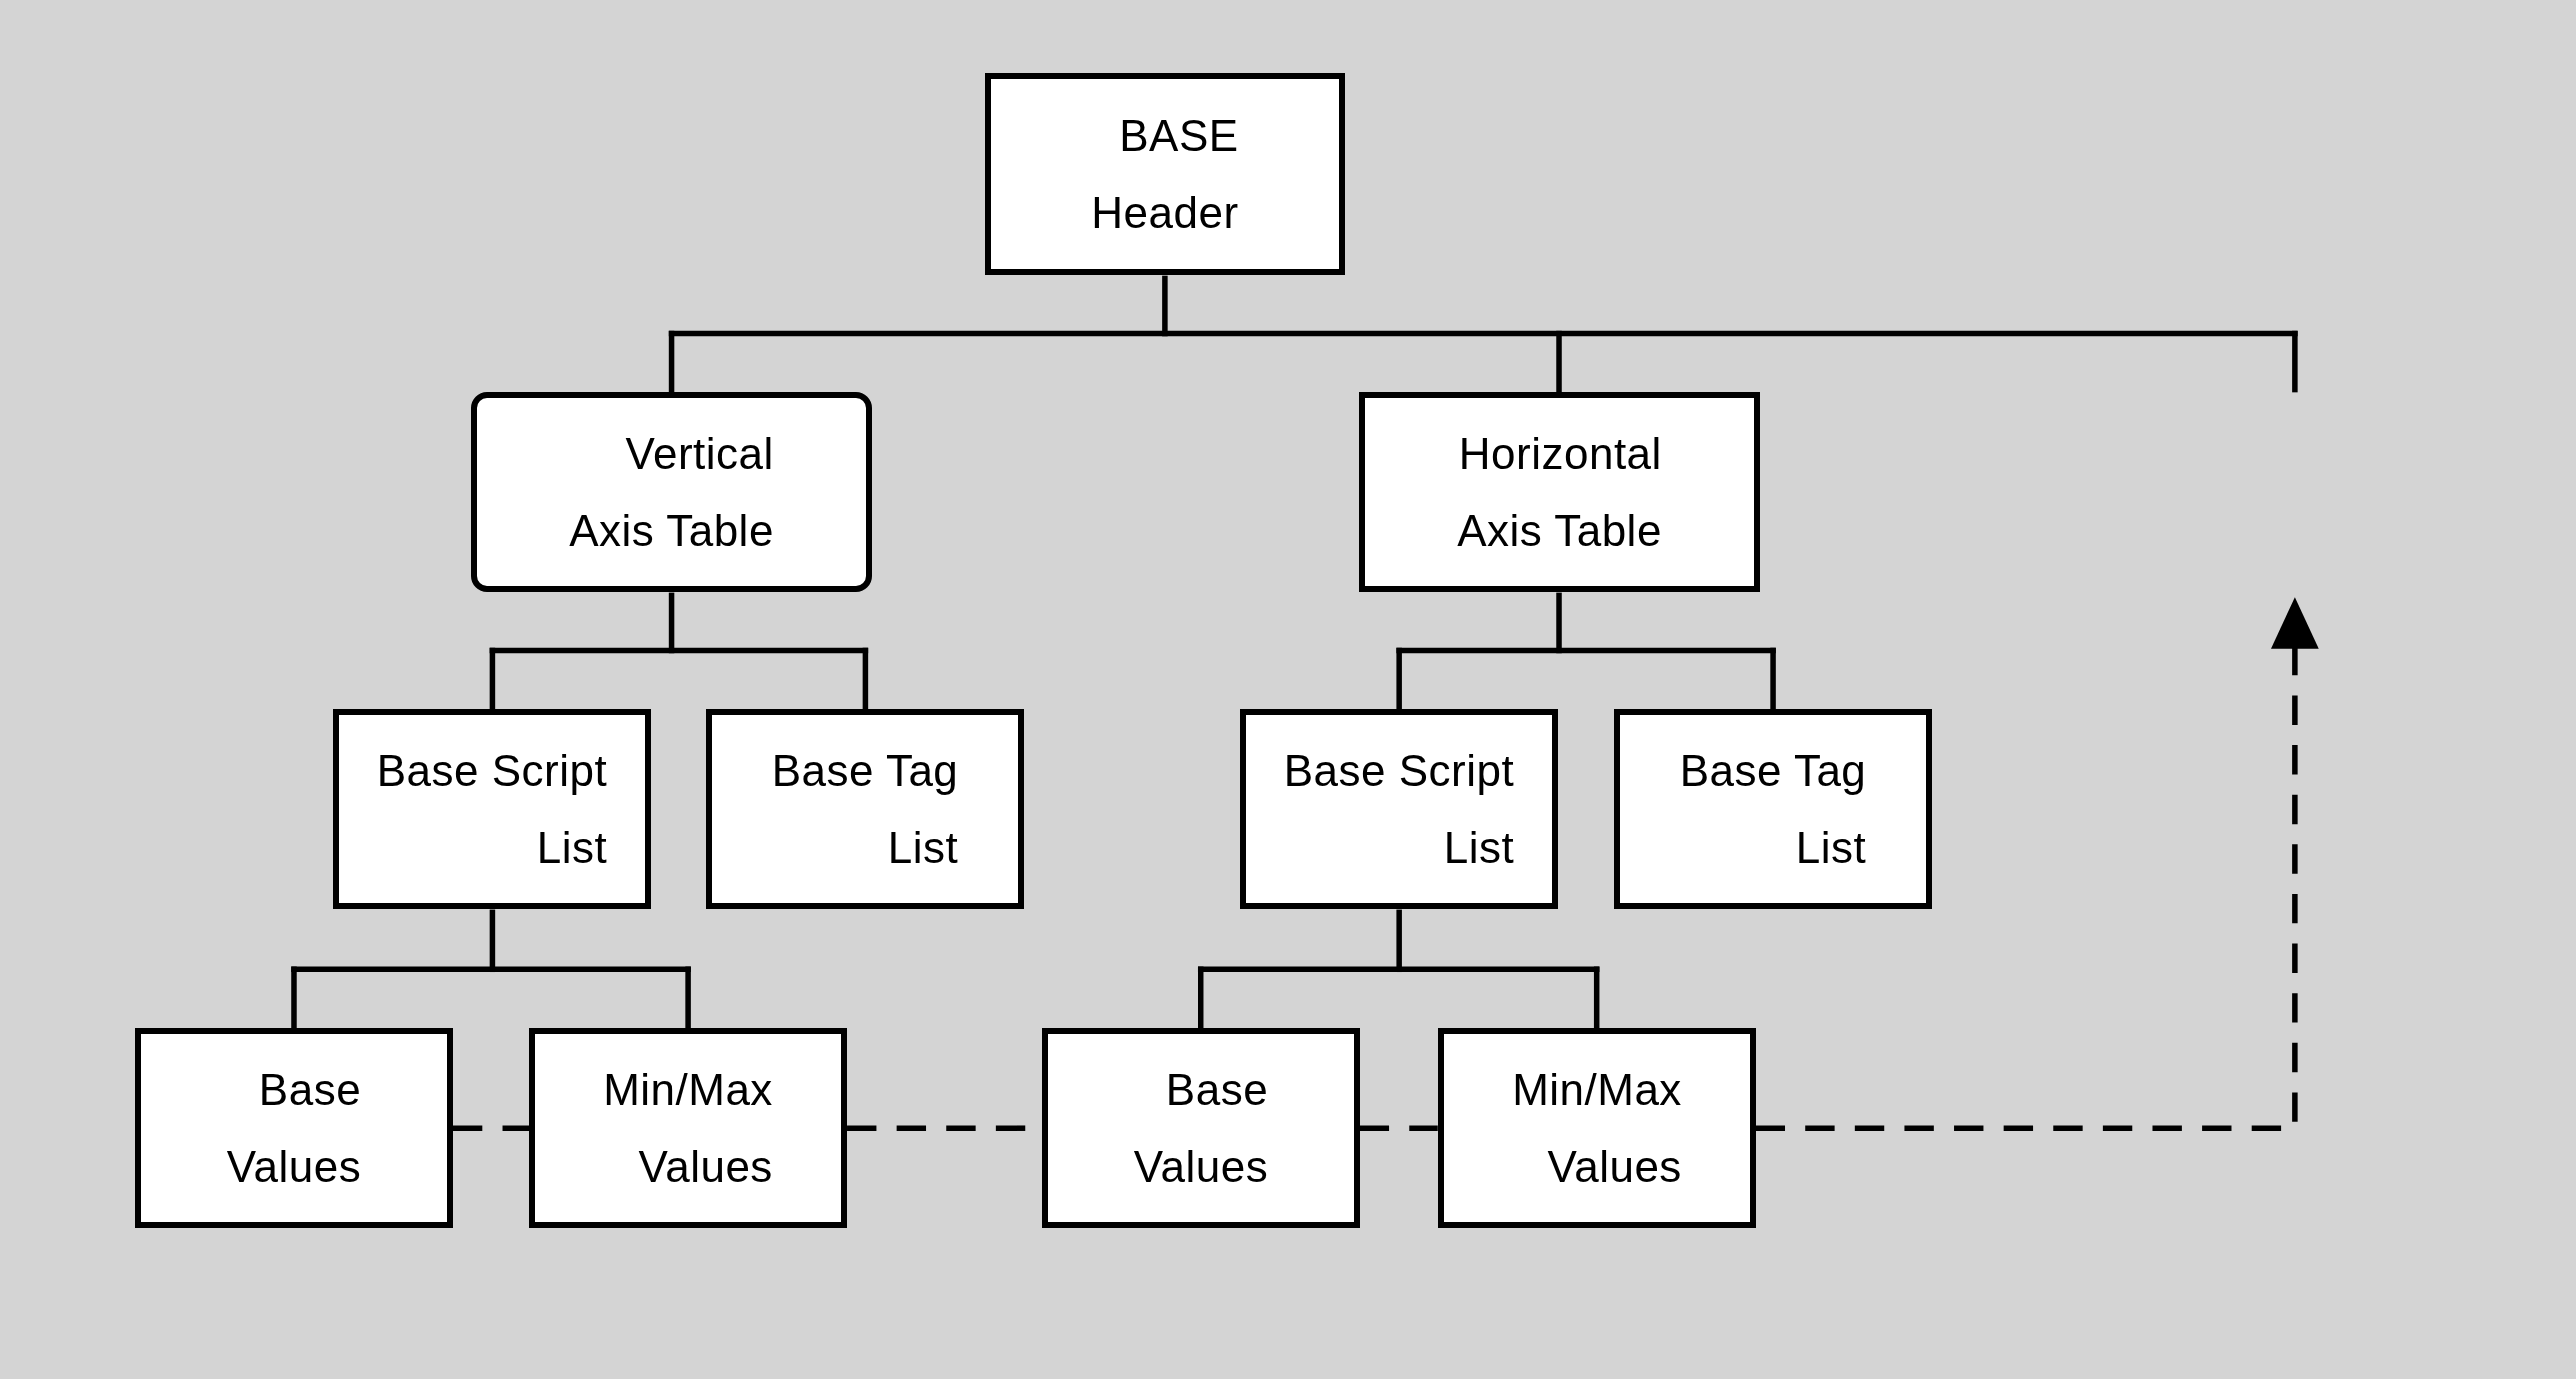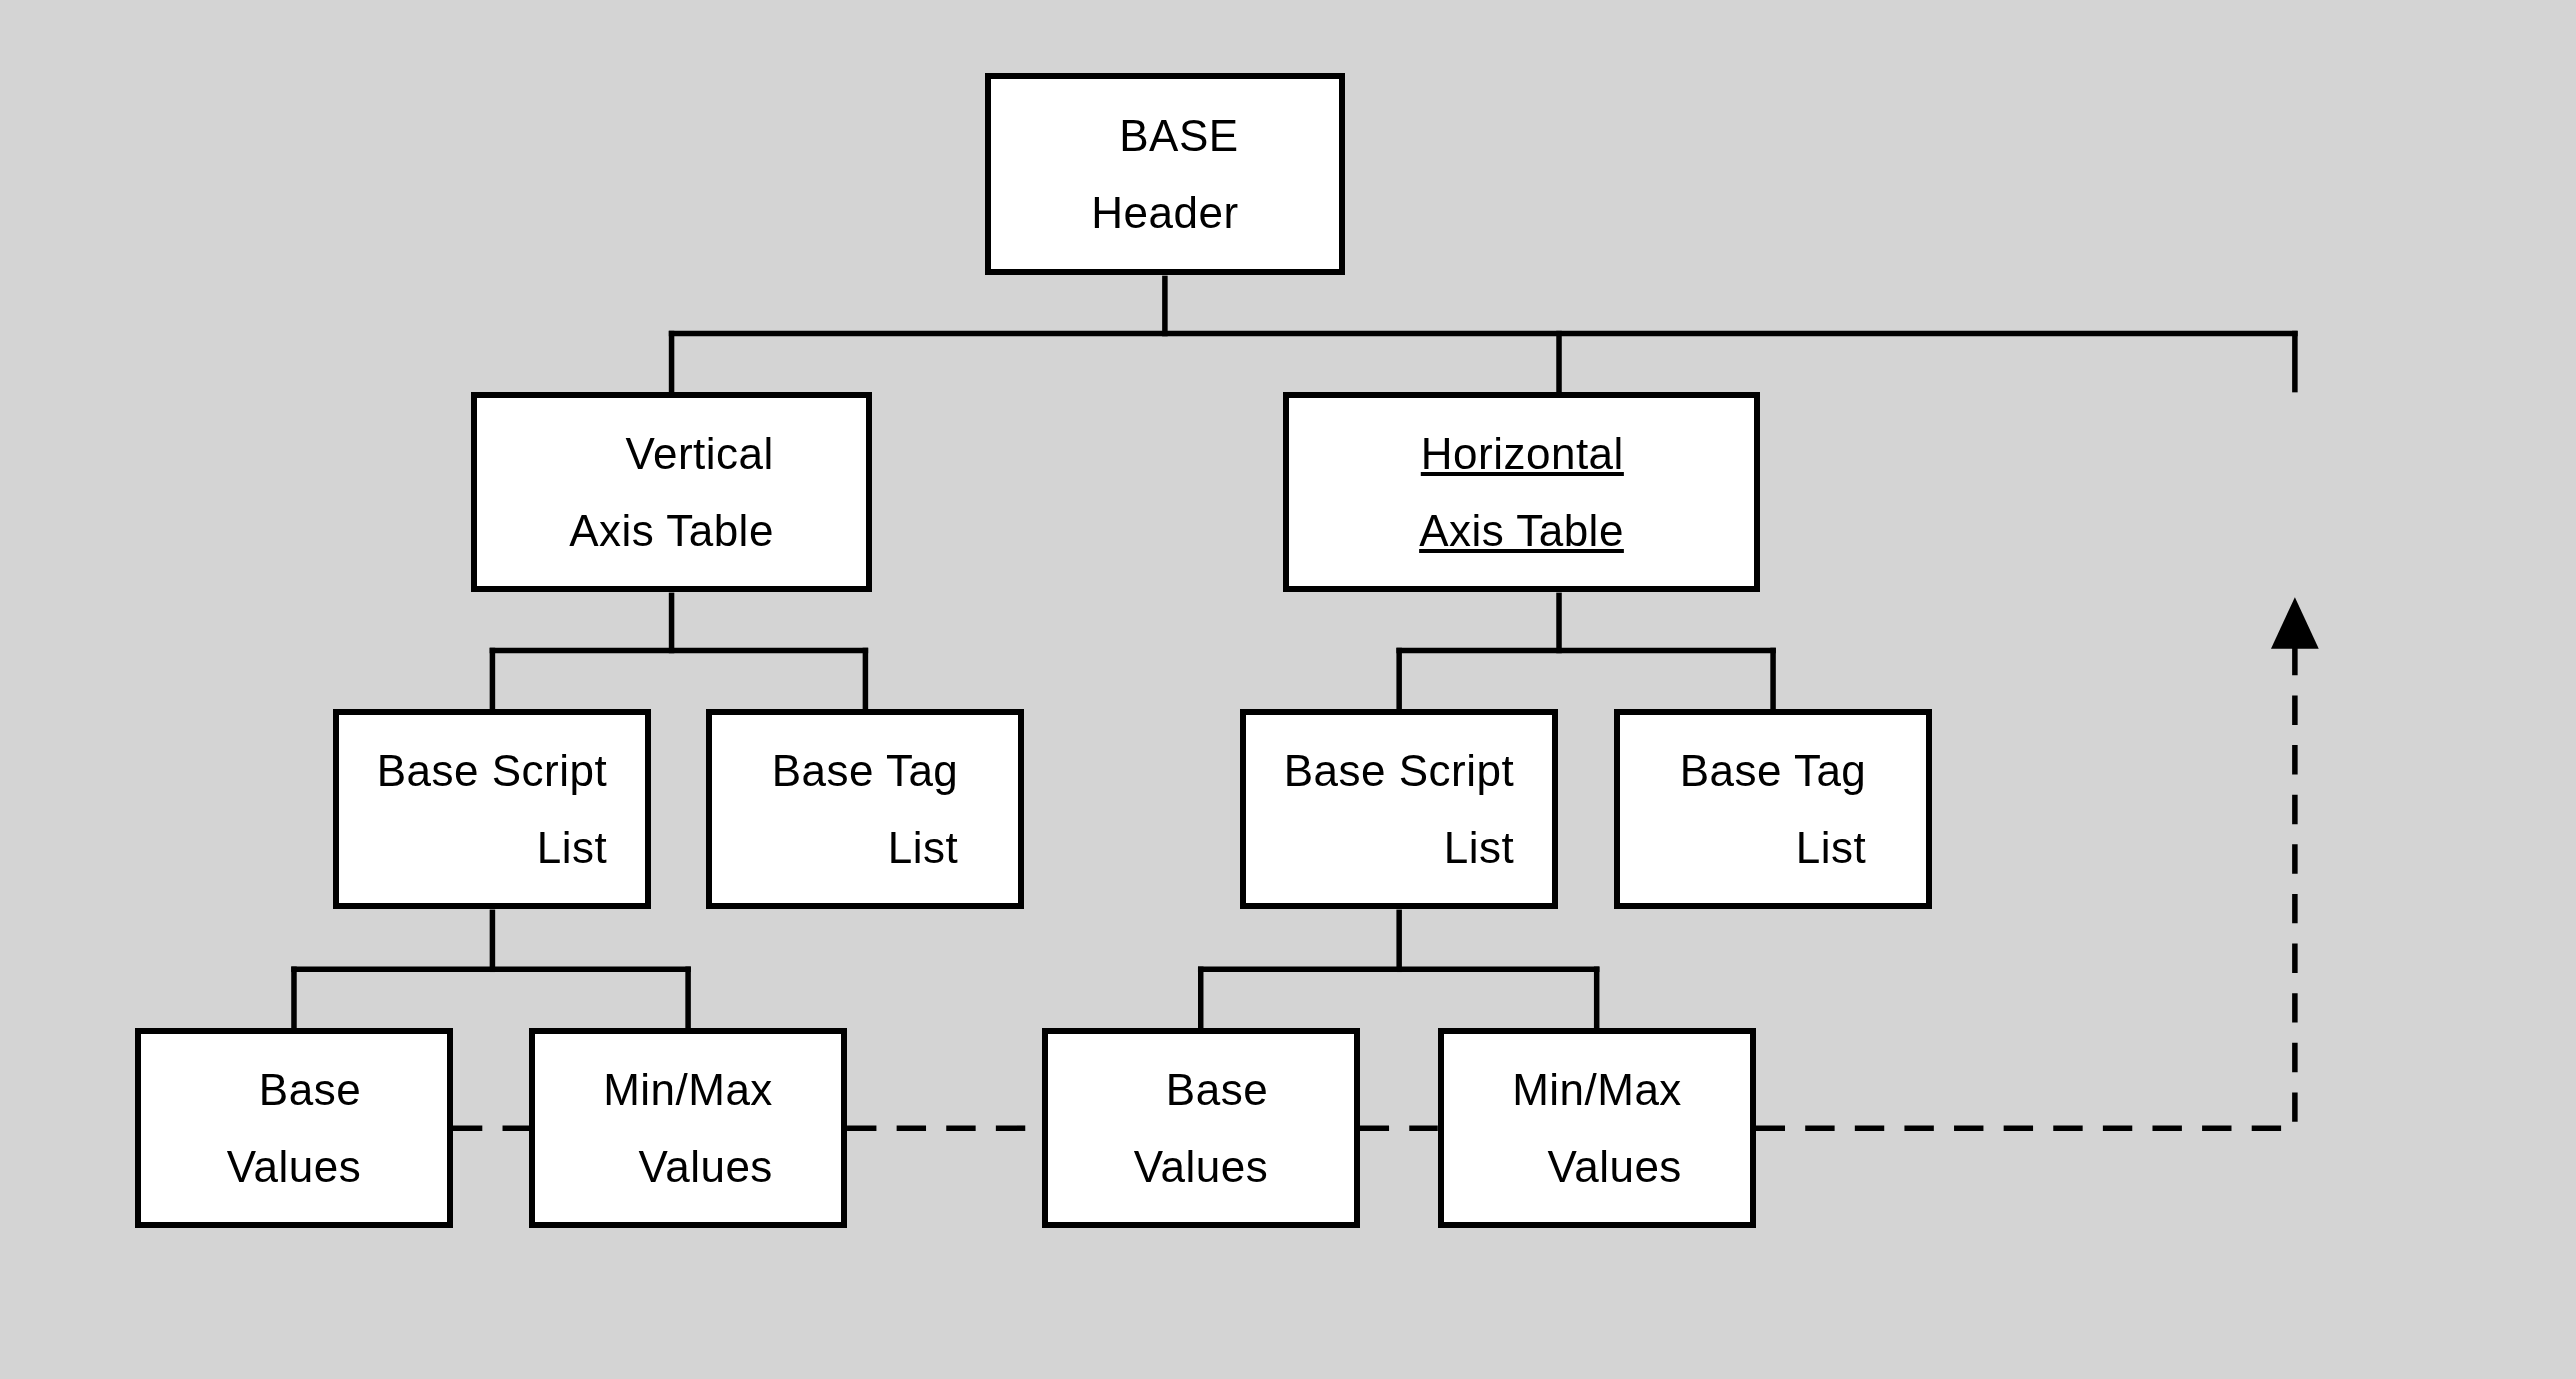--- a/index.html
+++ b/index.html
@@ -36,22 +36,22 @@
   }
   .node .label{
     white-space:pre-line;
     font-size:44px;
     line-height:77px;
     color:var(--text);
     letter-spacing:0.5px;
   }
   
   #n-base-header            {left:985px;top:73px;  width:360px;height:202px;}
-  #n-vertical-axis-table    {left:471px; top:392px; width:401px;height:200px;}
-  #n-horizontal-axis-table  {left:1283px;top:392px; width:477px;height:200px;text-decoration:underline;}
+  #n-vertical-axis-table    {left:471px; top:392px; width:401px;height:200px;border-radius:16px;}
+  #n-horizontal-axis-table  {left:1359px;top:392px; width:401px;height:200px;}
   #n-item-variation-store   {left:2095px;top:392px; width:401px;height:200px;}
   #n-v-base-script-list     {left:333px; top:709px; width:318px;height:200px;}
   #n-v-base-tag-list        {left:706px; top:709px; width:318px;height:200px;}
   #n-h-base-script-list     {left:1240px;top:709px; width:318px;height:200px;}
   #n-h-base-tag-list        {left:1614px;top:709px; width:318px;height:200px;}
   #n-v-base-values          {left:135px; top:1028px;width:318px;height:200px;}
   #n-v-minmax-values        {left:529px; top:1028px;width:318px;height:200px;}
   #n-h-base-values          {left:1042px;top:1028px;width:318px;height:200px;}
   #n-h-minmax-values        {left:1438px;top:1028px;width:318px;height:200px;}
 </style>

